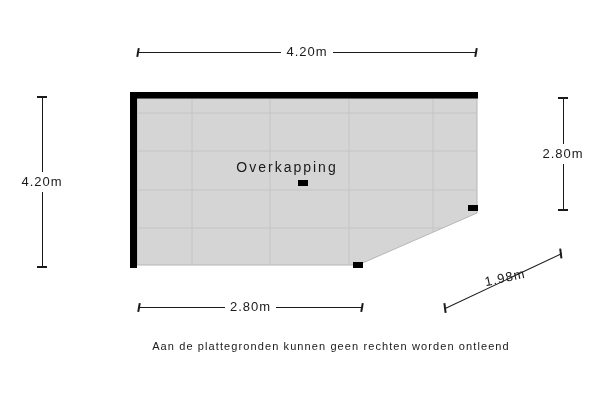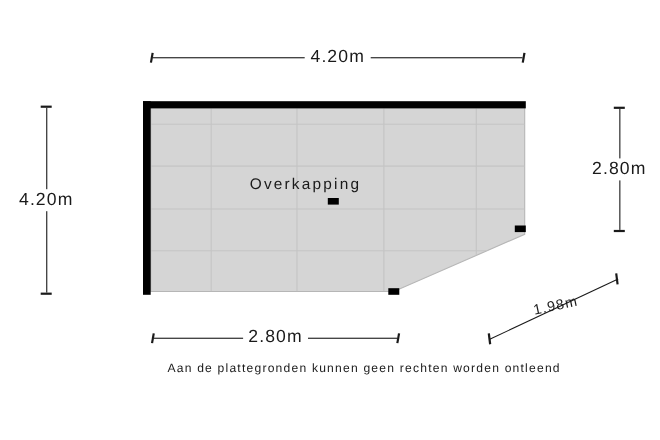--- a/index.html
+++ b/index.html
@@ -33,21 +33,21 @@
   .dim-v {
     position: absolute;
     display: flex;
     flex-direction: column;
     align-items: center;
     width: 46px;
   }
   .dim-v .seg { width: 1px; background: #1a1a1a; flex: 1; }
   .dim-v .tick { height: 2px; width: 10px; background: #1a1a1a; flex: none; }
   .dim-label {
-    font-size: 16px;
+    font-size: 13px;
     letter-spacing: 1px;
     white-space: nowrap;
     line-height: 14px;
   }
   .dim-h .dim-label { padding: 0 5px; }
   .dim-v .dim-label { padding: 3px 0; }
 
   .dim-top    { left: 137px; top: 44px;  width: 340px; }
   .dim-bottom { left: 138px; top: 299px; width: 225px; }
   .dim-left   { left: 19px;  top: 96px;  height: 172px; }
@@ -76,30 +76,30 @@
     position: absolute;
     left: 477px; top: 270px; width: 56px;
     text-align: center;
     font-size: 13px; letter-spacing: 1px;
     transform: rotate(-12deg);
     white-space: nowrap;
   }
 
   .room-label {
     position: absolute;
-    left: 227px; top: 159px; width: 140px;
-    text-align: left;
+    left: 217px; top: 159px; width: 140px;
+    text-align: center;
     font-size: 14px;
     letter-spacing: 2px;
     white-space: nowrap;
   }
 
   .footer {
     position: absolute;
-    left: 81px; top: 329px; width: 500px;
+    left: 81px; top: 340px; width: 500px;
     text-align: center;
     font-size: 11px;
     letter-spacing: 1.1px;
     line-height: 12.5px;
     color: #1a1a1a;
   }
 </style>
 </head>
 <body>
 

